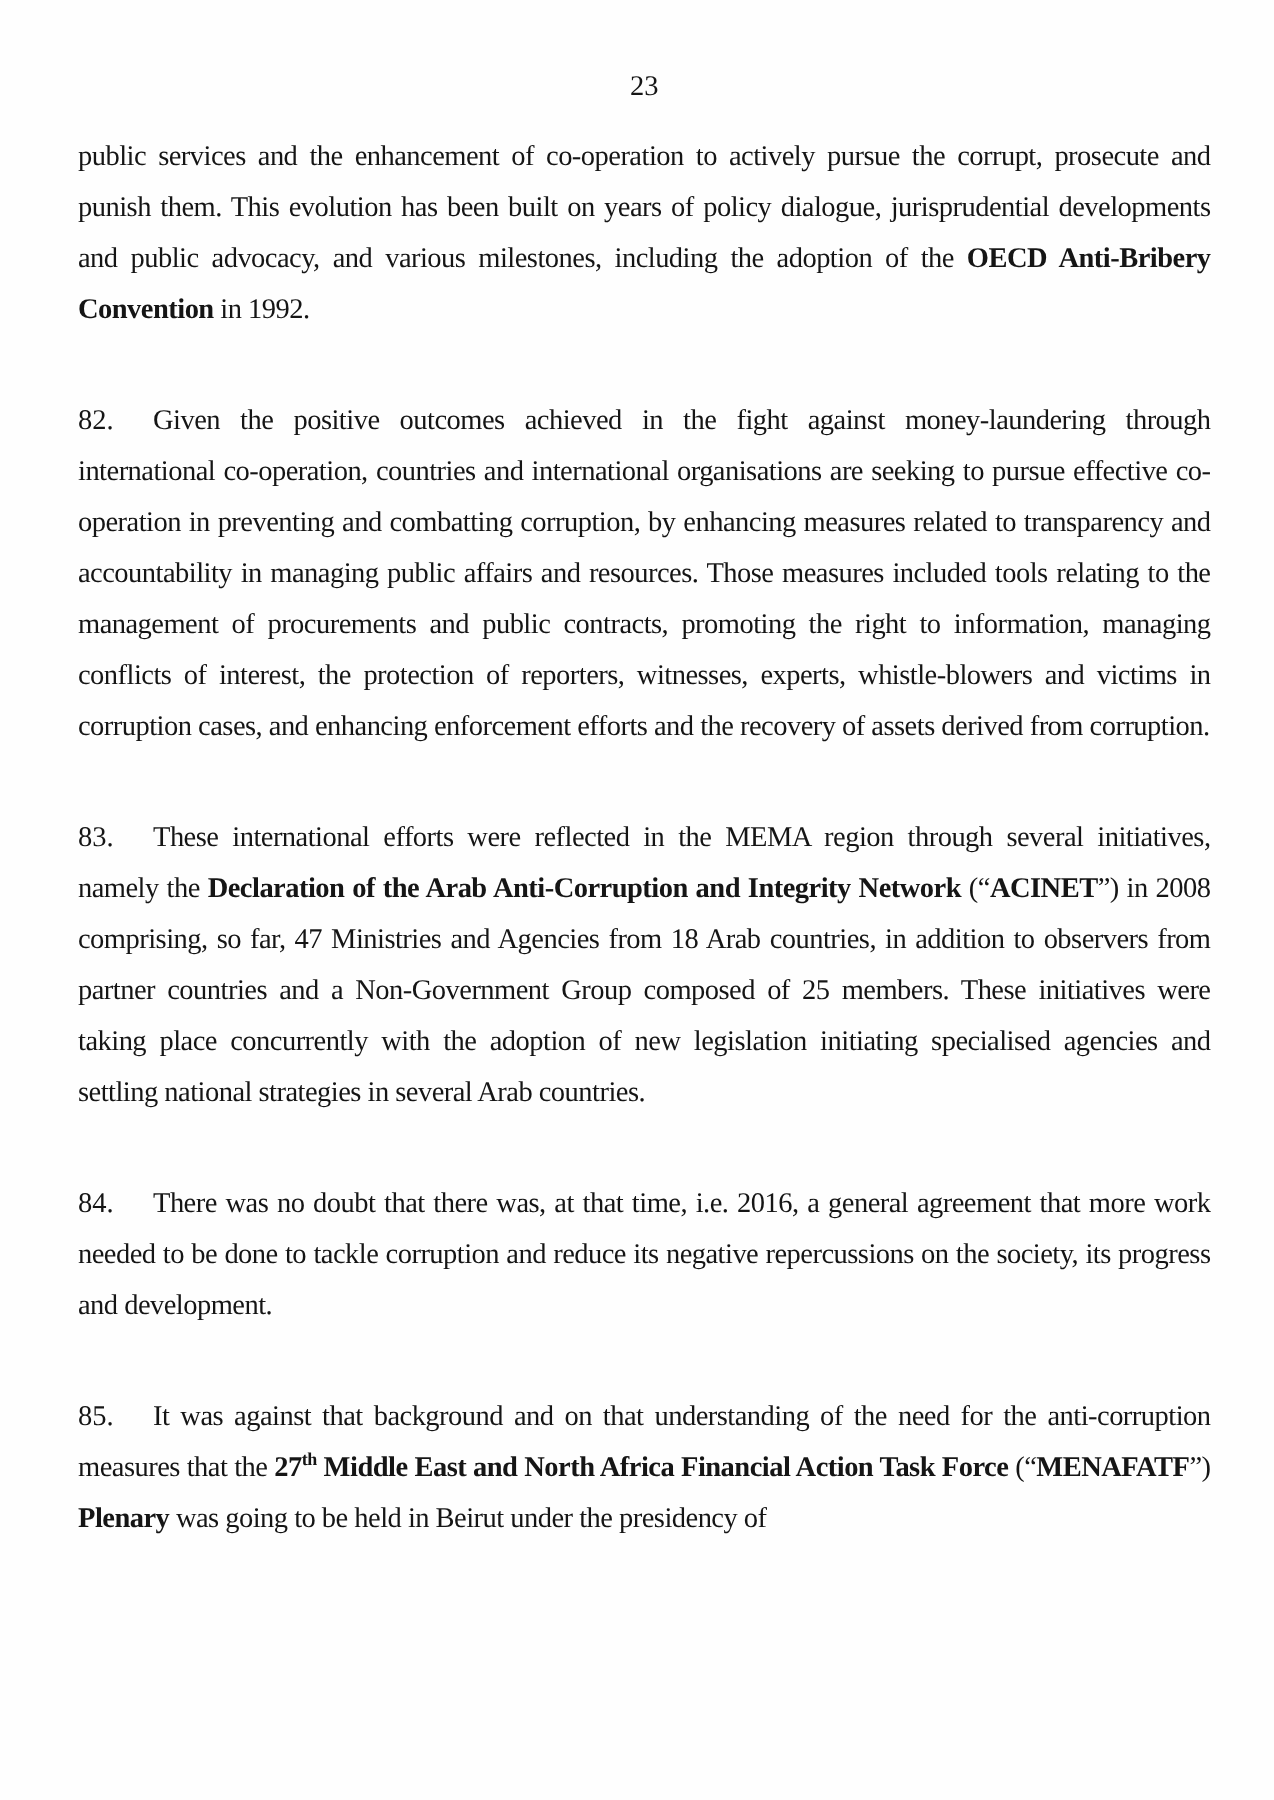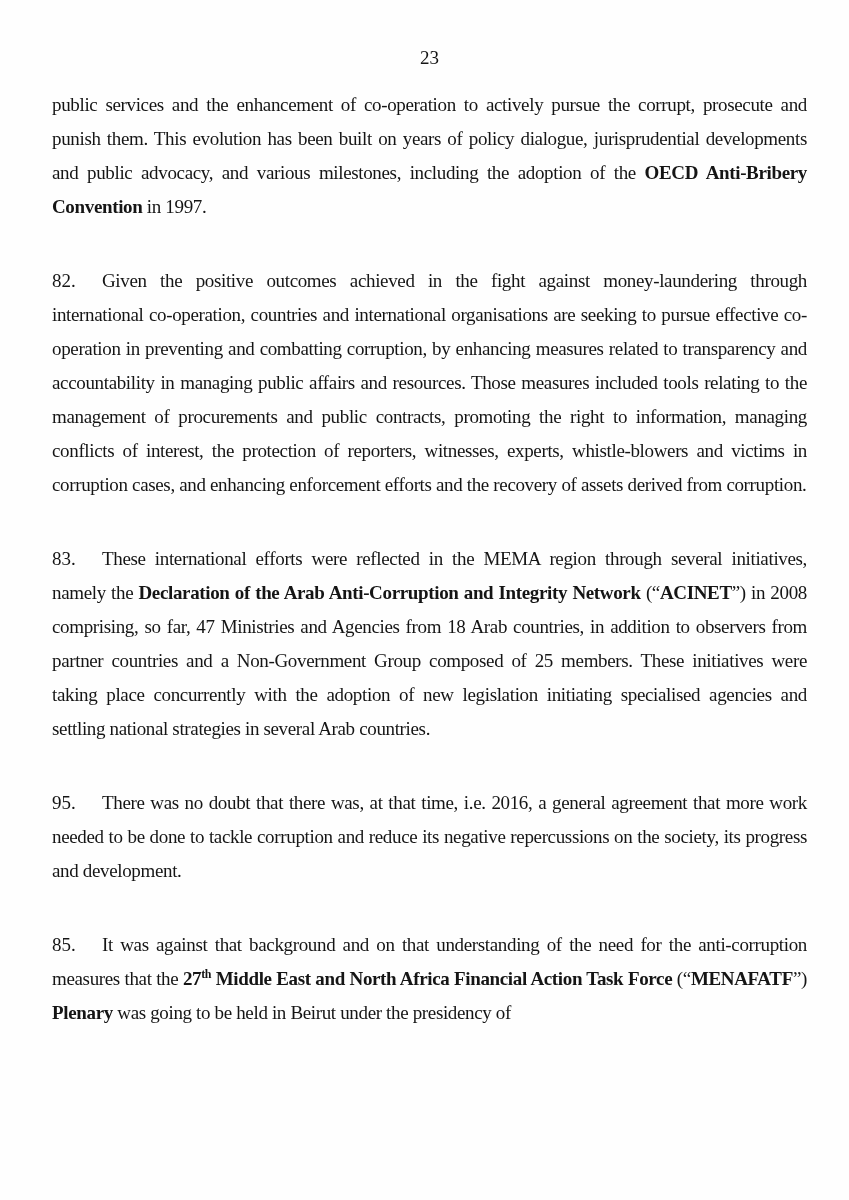--- a/index.html
+++ b/index.html
@@ -48,19 +48,19 @@
     vertical-align: super;
     font-family: Liberation Serif, serif;
   }
 </style>
 </head>
 <body>
 
 <div class="page">
   <div class="page-number">23</div>
   <div class="content">
-      <p class="para"><span>public services and the enhancement of co-operation to actively pursue the corrupt, prosecute and punish them.  This evolution has been built on years of policy dialogue, jurisprudential developments and public advocacy, and various milestones, including the adoption of the </span><span class="run-bold">OECD Anti-Bribery Convention</span><span> in 1997.</span></p>
+      <p class="para"><span>public services and the enhancement of co-operation to actively pursue the corrupt, prosecute and punish them.  This evolution has been built on years of policy dialogue, jurisprudential developments and public advocacy, and various milestones, including the adoption of the </span><span class="run-bold">OECD Anti-Bribery Convention</span><span> in 1992.</span></p>
       <p class="para"><span class="para-number">82.</span><span>Given the positive outcomes achieved in the fight against money-laundering through international co-operation, countries and international organisations are seeking to pursue effective co-operation in preventing and combatting corruption, by enhancing measures related to transparency and accountability in managing public affairs and resources.  Those measures included tools relating to the management of procurements and public contracts, promoting the right to information, managing conflicts of interest, the protection of reporters, witnesses, experts, whistle-blowers and victims in corruption cases, and enhancing enforcement efforts and the recovery of assets derived from corruption.</span></p>
       <p class="para"><span class="para-number">83.</span><span>These international efforts were reflected in the MEMA region through several initiatives, namely the </span><span class="run-bold">Declaration of the Arab Anti-Corruption and Integrity Network</span><span> (“</span><span class="run-bold">ACINET</span><span>”) in 2008 comprising, so far, 47 Ministries and Agencies from 18 Arab countries, in addition to observers from partner countries and a Non-Government Group composed of 25 members.  These initiatives were taking place concurrently with the adoption of new legislation initiating specialised agencies and settling national strategies in several Arab countries.</span></p>
-      <p class="para"><span class="para-number">95.</span><span>There was no doubt that there was, at that time, i.e. 2016, a general agreement that more work needed to be done to tackle corruption and reduce its negative repercussions on the society, its progress and development.</span></p>
+      <p class="para"><span class="para-number">84.</span><span>There was no doubt that there was, at that time, i.e. 2016, a general agreement that more work needed to be done to tackle corruption and reduce its negative repercussions on the society, its progress and development.</span></p>
       <p class="para"><span class="para-number">85.</span><span>It was against that background and on that understanding of the need for the anti-corruption measures that the </span><span class="run-bold">27</span><sup class="run-sup run-bold">th</sup><span class="run-bold"> Middle East and North Africa Financial Action Task Force</span><span> (“</span><span class="run-bold">MENAFATF</span><span>”) </span><span class="run-bold">Plenary</span><span> was going to be held in Beirut under the presidency of</span></p>
     </div>
 </div>
 
 </body></html>

